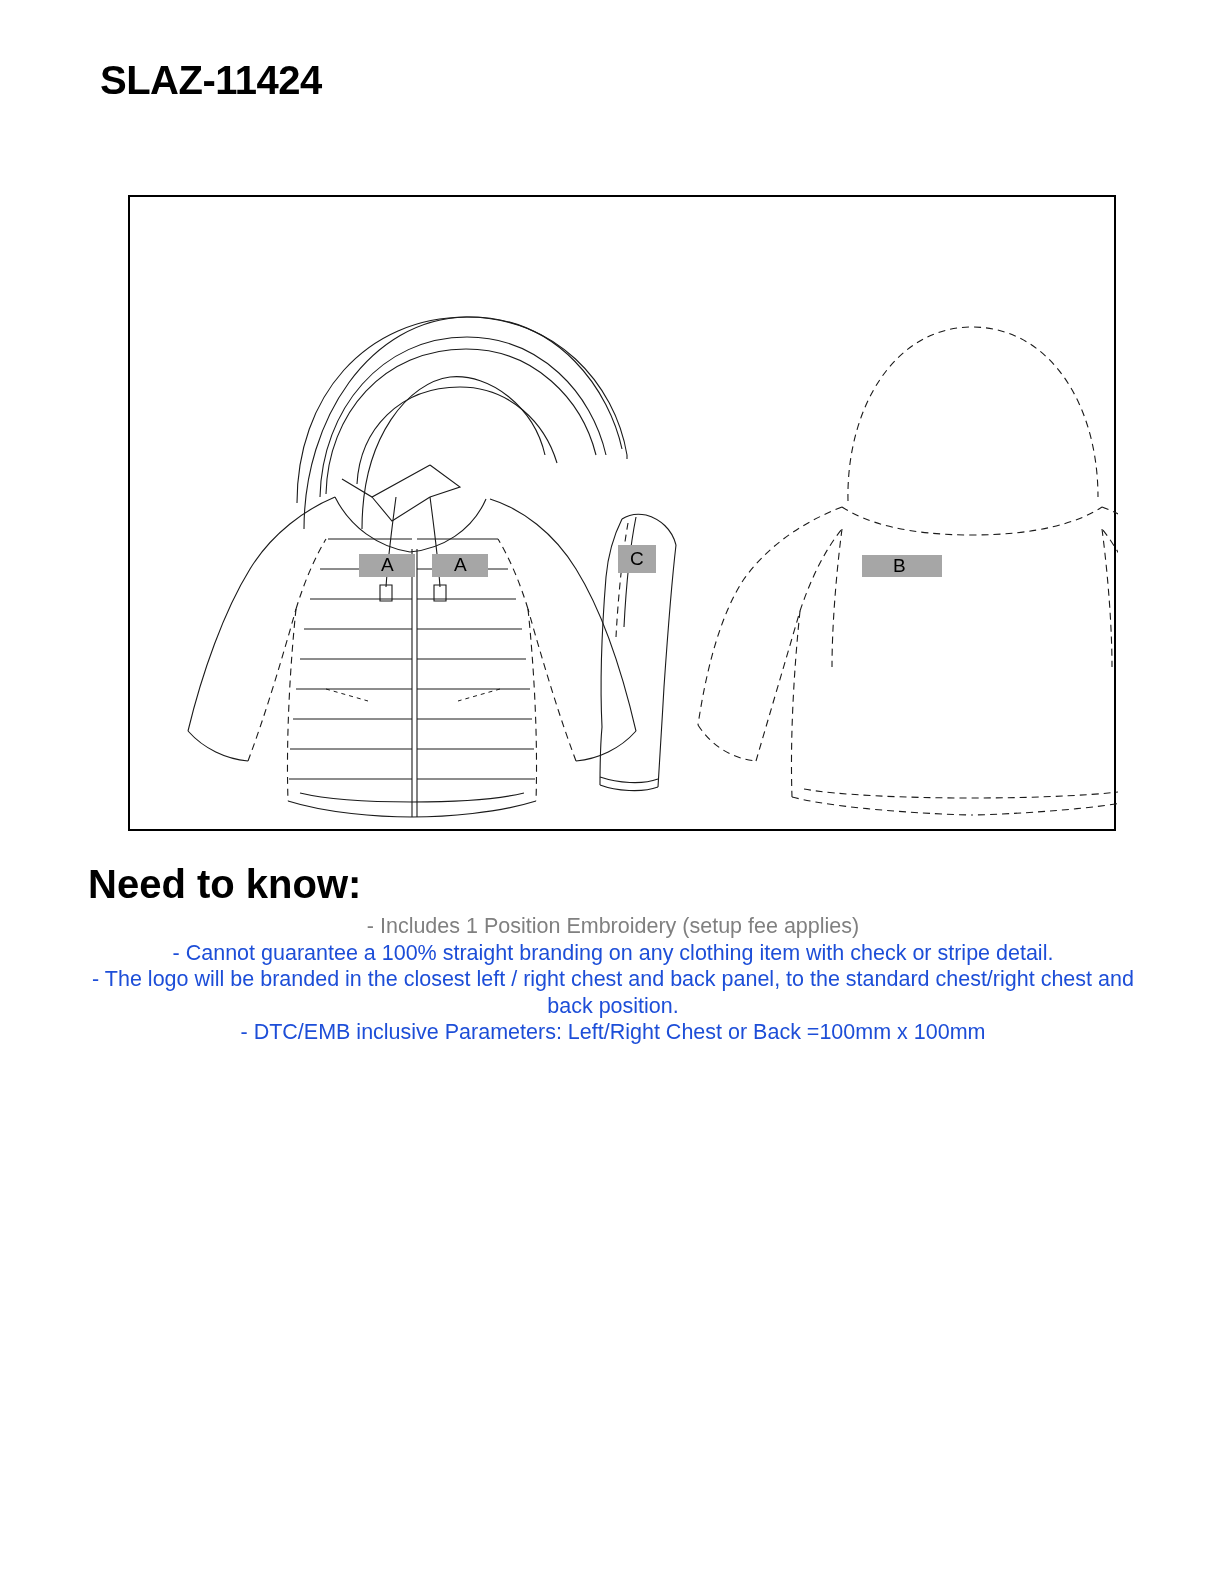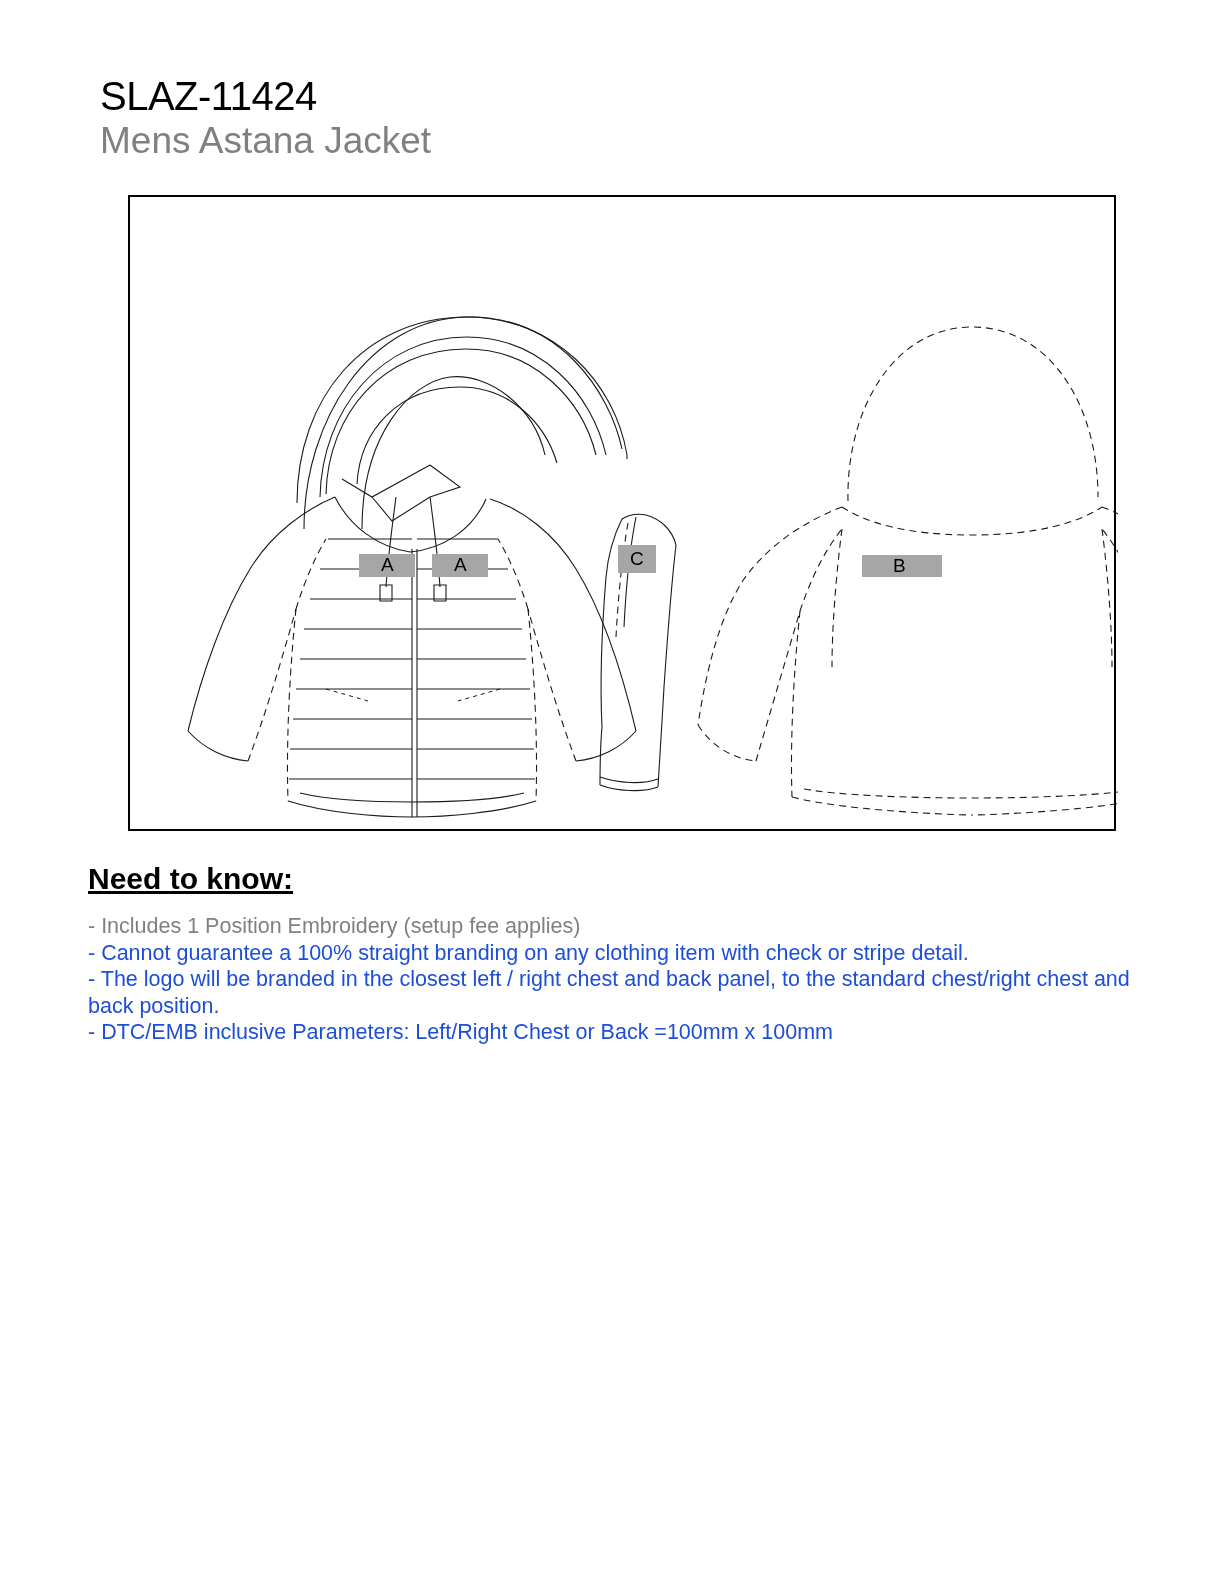--- a/index.html
+++ b/index.html
@@ -17,23 +17,23 @@
   }
   .page {
     position: absolute;
     left: 0; top: 0;
     width: 1224px;
     height: 1584px;
   }
   .sku {
     position: absolute;
     left: 100px;
-    top: 74px;
+    top: 58px;
     font-size: 40px;
-    font-weight: normal;
+    font-weight: bold;
     letter-spacing: -0.5px;
     color: #000;
   }
   .product-name {
     position: absolute;
     left: 100px;
     top: 120px;
     font-size: 37px;
     color: #808080;
     font-weight: normal;
@@ -51,30 +51,30 @@
   .svg-wrap {
     position: absolute;
     left: 0; top: 0;
     width: 100%;
     height: 100%;
   }
   .need-title {
     position: absolute;
     left: 88px;
     top: 862px;
-    font-size: 30px;
+    font-size: 40px;
     font-weight: bold;
-    text-decoration: underline;
     color: #000;
   }
   .notes {
     position: absolute;
     left: 88px;
     top: 913px;
     width: 1050px;
+    text-align: center;
   }
   .note {
     font-size: 21.5px;
     line-height: 26.5px;
     color: #1d4ed8;
     white-space: pre-wrap;
   }
   .note.gray {
     color: #808080;
   }
@@ -108,21 +108,20 @@
     stroke: #1a1a1a;
     stroke-width: 1;
   }
 </style>
 </head>
 <body>
 
 <div class="page">
 
   <div class="sku">SLAZ-11424</div>
-  <div class="product-name">Mens Astana Jacket</div>
 
   <div class="figure-box">
     <div class="svg-wrap">
       <svg viewBox="0 0 988 636" width="988" height="636" xmlns="http://www.w3.org/2000/svg">
 
         <g>
 
           <path class="garment" d="M232 332 C232 238 280 185 320 180 C360 176 404 210 415 258"></path>
           <path class="garment" d="M174 332 C174 222 240 122 336 120 C430 118 480 196 492 252"></path>
 

